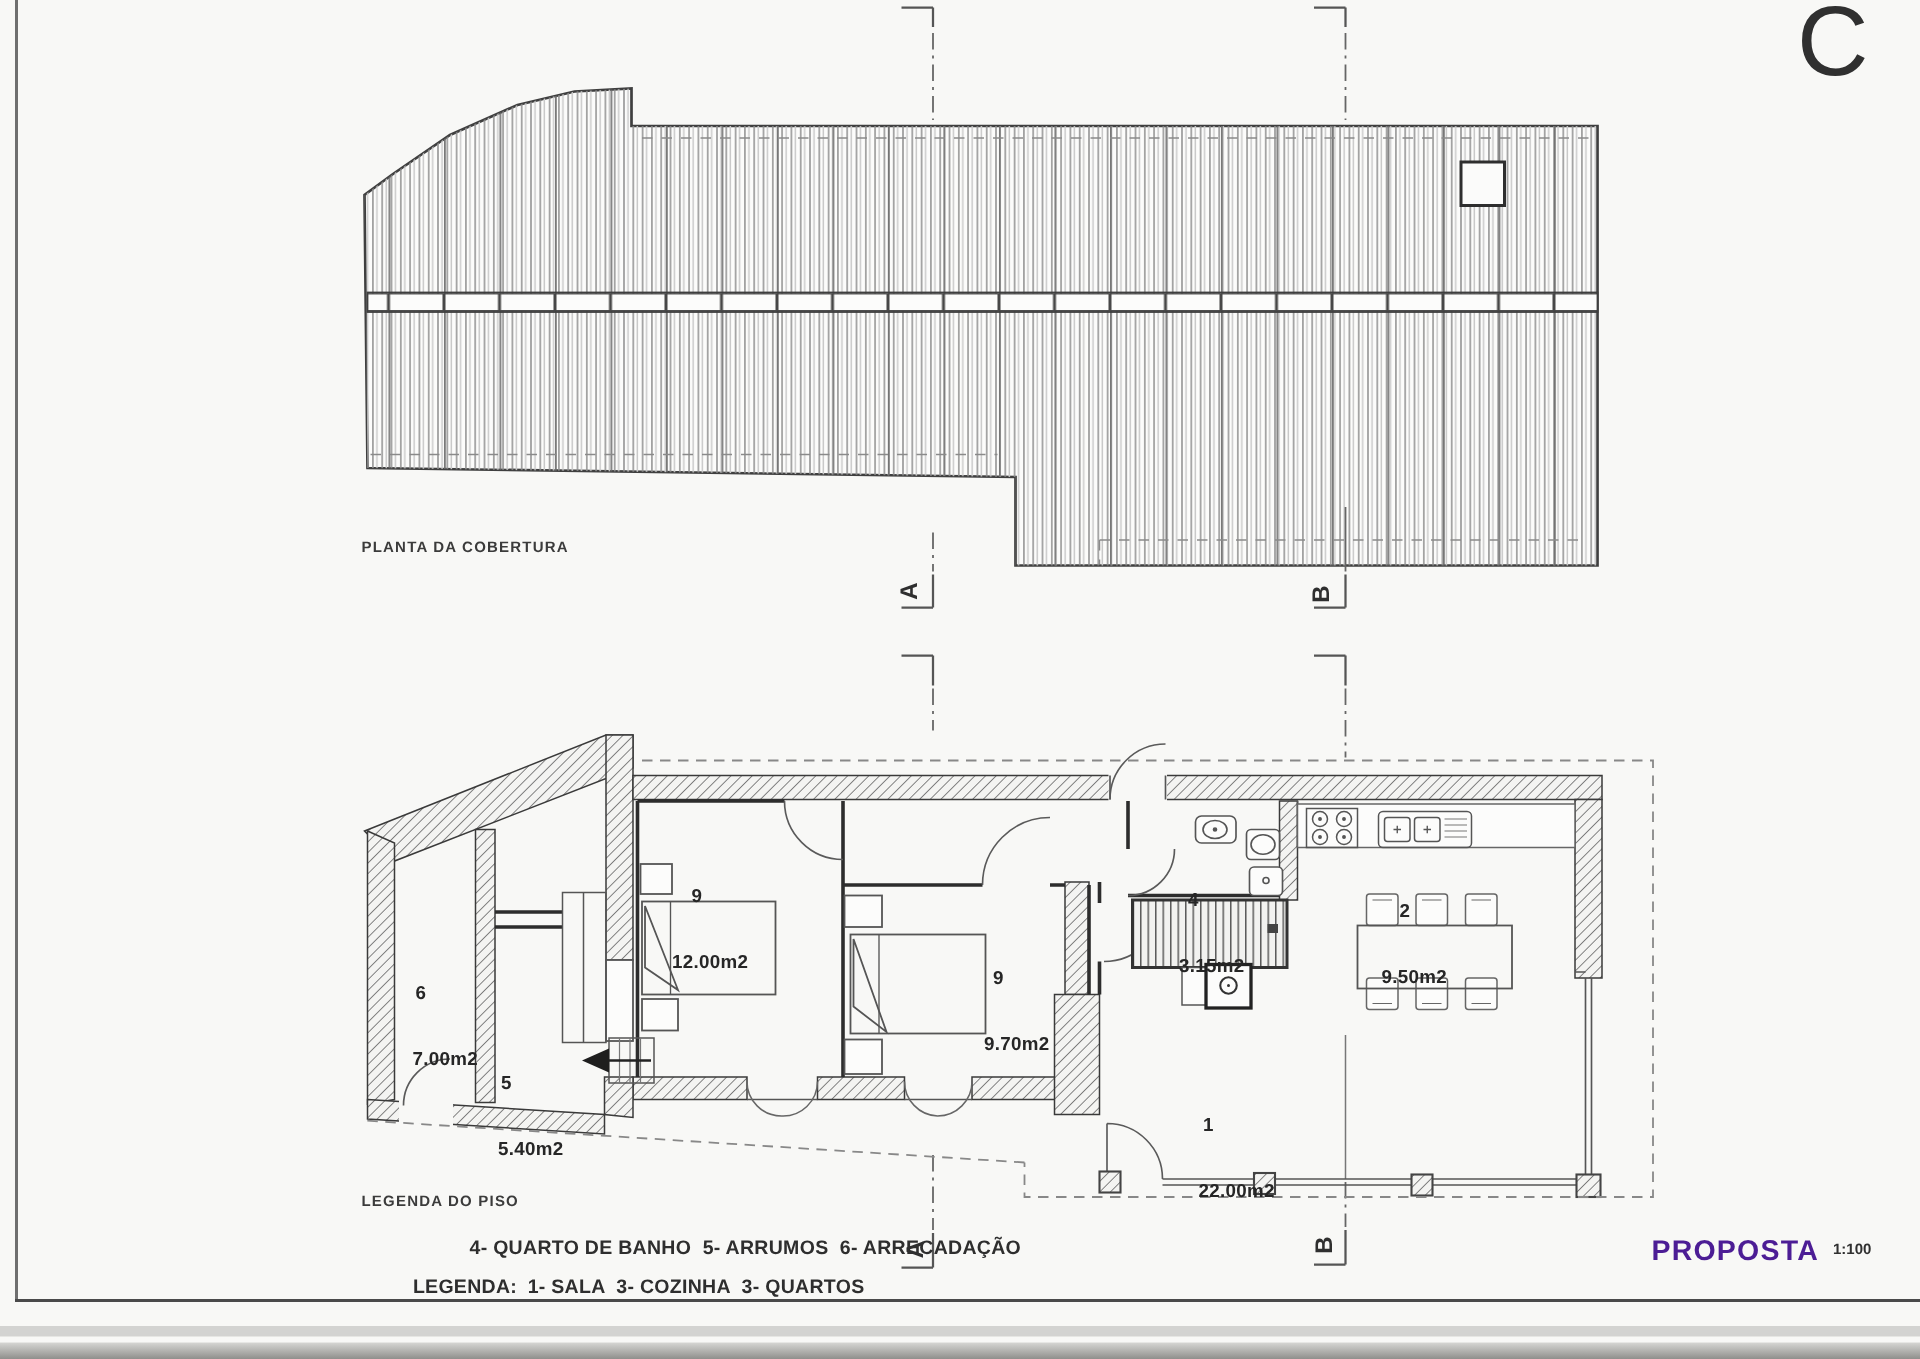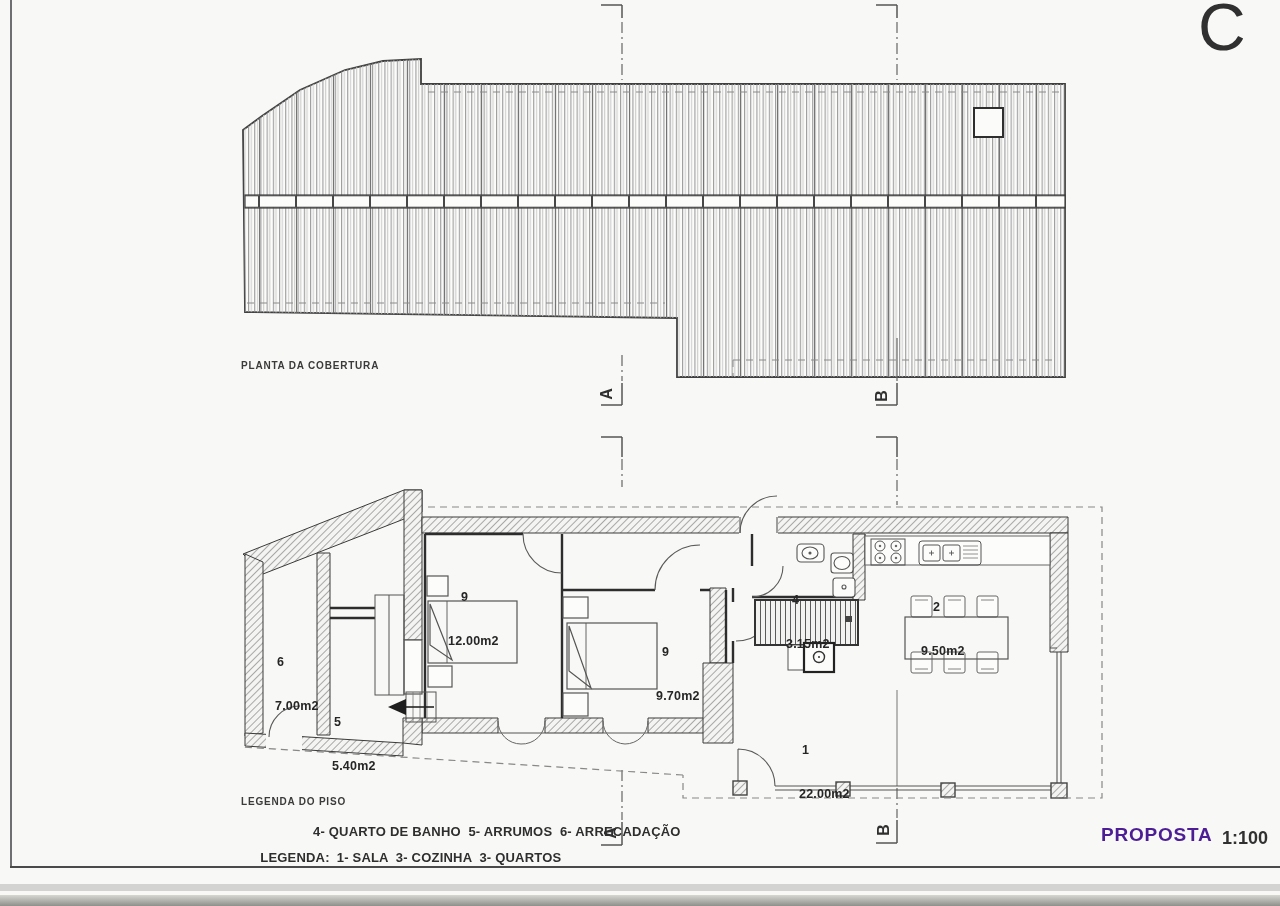--- a/index.html
+++ b/index.html
@@ -6,23 +6,23 @@
   .sheet{position:relative;width:1280px;height:906px;background:#f8f8f6;overflow:hidden;
          font-family:"Liberation Sans", sans-serif;}
   .sheet svg{position:absolute;left:0;top:0;}
   .frame-left{position:absolute;left:10px;top:0;width:1.5px;height:866px;background:#6f6f6f;}
   .frame-bottom{position:absolute;left:10px;top:866px;width:1270px;height:2px;background:#4a4a4a;}
   .scan-band{position:absolute;left:0;top:884px;width:1280px;height:7px;background:#c7c7c4;opacity:.75;}
   .scan-bottom{position:absolute;left:0;top:895px;width:1280px;height:11px;
                background:linear-gradient(#d6d6d3,#8f8f8c);}
   .title{position:absolute;font-size:10px;font-weight:bold;color:#3b3b3b;letter-spacing:.8px;white-space:pre;}
   .legend{position:absolute;font-size:13px;font-weight:bold;color:#2e2e2e;letter-spacing:.2px;white-space:pre;}
-  .legend .lg-label{margin-right:7px;}
+  .legend .lg-label{margin-right:7px;margin-left:15px;}
   .proposta{position:absolute;left:1101px;top:824px;font-size:19px;font-weight:bold;color:#4c1d95;letter-spacing:.8px;}
-  .scale{position:absolute;left:1222px;top:828px;font-size:18px;font-weight:bold;color:#303030;}
+  .scale{position:absolute;left:1222px;top:828px;font-size:10px;font-weight:bold;color:#303030;}
   .rev{position:absolute;left:1198px;top:-6px;font-size:66px;font-weight:400;color:#303030;line-height:1;}
   .lbl{position:absolute;font-size:12.5px;font-weight:bold;color:#262626;line-height:14.5px;
        letter-spacing:.2px;white-space:pre;}
   .lbl span{display:block;}
   .sec{position:absolute;width:18px;height:18px;font-size:16px;font-weight:bold;color:#2f2f2f;
        text-align:center;line-height:18px;transform:rotate(-90deg);transform-origin:center;}
 </style>
 </head>
 <body>
 

